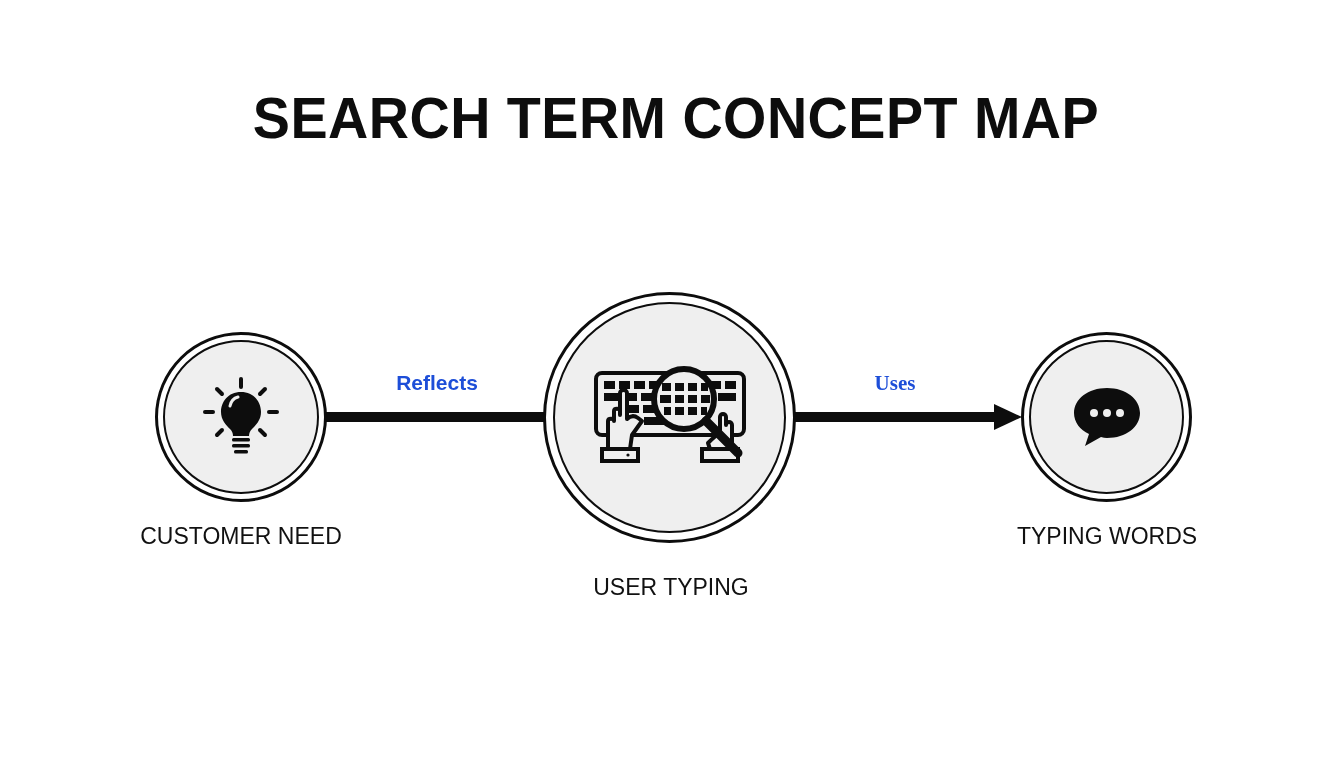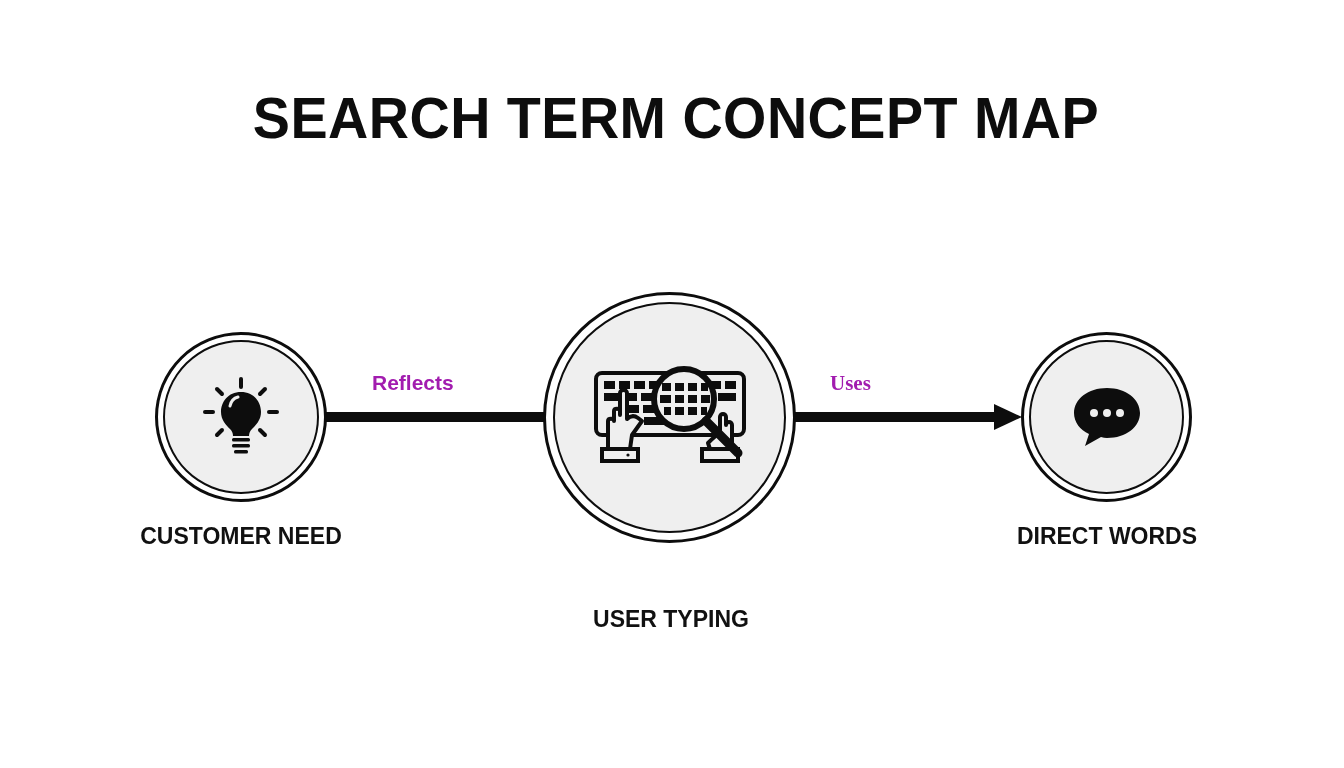--- a/index.html
+++ b/index.html
@@ -30,21 +30,22 @@
     }
     .connector {
       position: absolute;
       height: 10px;
       background: #0d0d0d;
     }
     .edge-label {
       position: absolute;
       font-size: 21px;
       font-weight: bold;
-      color: #a21caf;
+      color: #1d4ed8;
+      text-align: center;
       line-height: 26px;
     }
     .node {
       position: absolute;
       border-radius: 50%;
       border: 3px solid #0d0d0d;
       background: #ffffff;
       box-sizing: border-box;
     }
     .node-inner {
@@ -53,21 +54,21 @@
       border: 2.5px solid #0d0d0d;
       background: #efefef;
       box-sizing: border-box;
       display: flex;
       align-items: center;
       justify-content: center;
     }
     .node-label {
       position: absolute;
       font-size: 23px;
-      font-weight: bold;
+      font-weight: normal;
       color: #111111;
       text-align: center;
       line-height: 28px;
       white-space: nowrap;
     }
     svg { display: block; }
   </style>
 </head>
 <body>
 
@@ -156,29 +157,29 @@
             <rect x="76" y="44" width="7" height="8"></rect>
             <rect x="87" y="44" width="9" height="8"></rect>
             <rect x="100" y="44" width="9" height="8"></rect>
             <rect x="113" y="44" width="6" height="8"></rect>
           </g>
           <line x1="118" y1="58" x2="150" y2="90" stroke="#0d0d0d" stroke-width="9" stroke-linecap="round"></line>
         </svg>
       </span>
     </div>
   </div>
-  <div class="node-label" style="left:540px; top:573px; width:262px;margin-top:32px;">USER TYPING</div>
+  <div class="node-label" style="left:540px; top:573px; width:262px;">USER TYPING</div>
 
   <div class="node" style="left:1021px; top:332px; width:171px; height:170px;">
     <div class="node-inner" style="left:5px; top:5px; width:155px; height:154px;">
       <span>
         <svg width="72" height="66" viewBox="0 0 72 66">
           <path d="M36 4 C17 4 3 15 3 29 C3 38 9 46 18 50 L14 62 L30 53 C32 53.5 34 54 36 54 C55 54 69 43 69 29 C69 15 55 4 36 4 Z" fill="#0d0d0d"></path>
           <circle cx="23" cy="29" r="4" fill="#efefef"></circle>
           <circle cx="36" cy="29" r="4" fill="#efefef"></circle>
           <circle cx="49" cy="29" r="4" fill="#efefef"></circle>
         </svg>
       </span>
     </div>
   </div>
-  <div class="node-label" style="left:976px; top:522px; width:262px;">DIRECT WORDS</div>
+  <div class="node-label" style="left:976px; top:522px; width:262px;">TYPING WORDS</div>
 
 </div>
 
 </body></html>

